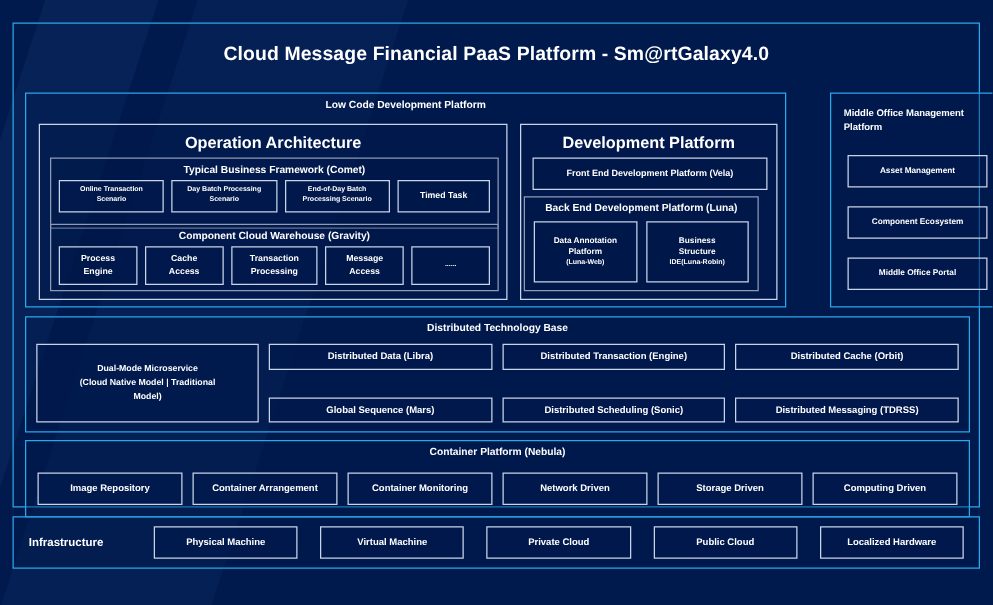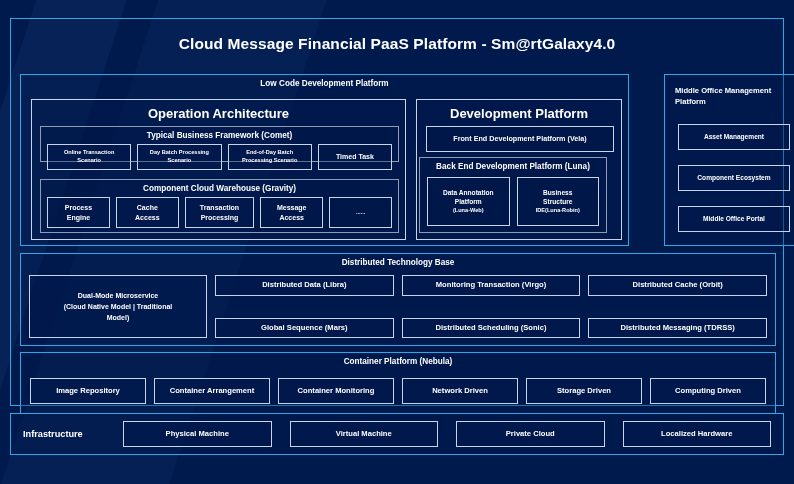--- a/index.html
+++ b/index.html
@@ -114,21 +114,21 @@
     width: 609px; height: 172px;
   }
   #ops-panel {
     position: absolute;
     left: 10px; top: 24px;
     width: 375px; height: 141px;
   }
   #tbf-panel {
     position: absolute;
     left: 8px; top: 26px;
-    width: 359px; height: 36px;
+    width: 359px; height: 57px;
   }
   #tbf-row {
     position: absolute;
     left: 6px; top: 17px; right: 6px;
     height: 26px;
     display: flex; gap: 6px;
   }
   #ccw-panel {
     position: absolute;
     left: 8px; top: 79px;
@@ -377,21 +377,21 @@
           <div class="chip lg">
             <span>Distributed Data (Libra)</span>
           </div>
           <div class="chip lg">
             <span>Global Sequence (Mars)</span>
           </div>
         </div>
 
         <div class="dtb-col">
           <div class="chip lg">
-            <span>Monitoring Transaction (Virgo)</span>
+            <span>Distributed Transaction (Engine)</span>
           </div>
           <div class="chip lg">
             <span>Distributed Scheduling (Sonic)</span>
           </div>
         </div>
 
         <div class="dtb-col">
           <div class="chip lg">
             <span>Distributed Cache (Orbit)</span>
           </div>
@@ -434,18 +434,21 @@
       <div class="chip lg">
         <span>Physical Machine</span>
       </div>
       <div class="chip lg">
         <span>Virtual Machine</span>
       </div>
       <div class="chip lg">
         <span>Private Cloud</span>
       </div>
       <div class="chip lg">
+        <span>Public Cloud</span>
+      </div>
+      <div class="chip lg">
         <span>Localized Hardware</span>
       </div>
     </div>
   </div>
 
 </div>
 
 </body></html>

